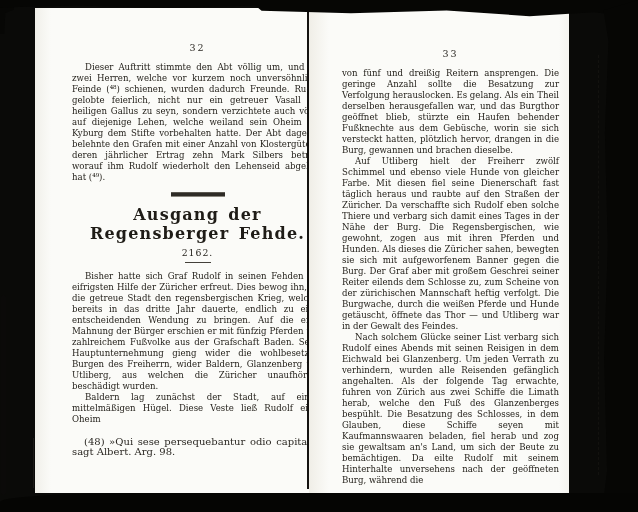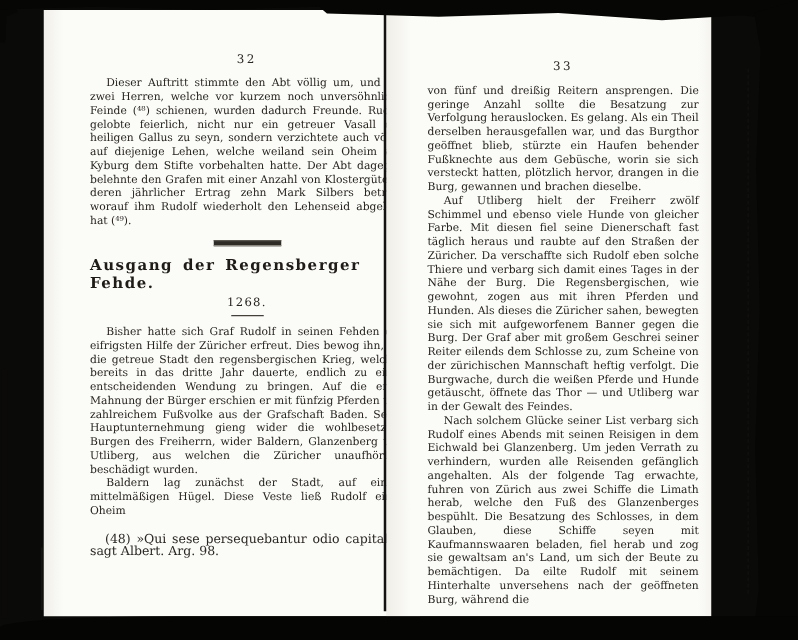--- a/index.html
+++ b/index.html
@@ -31,22 +31,22 @@
   p.body {
     margin:0; font-size:8.6px; line-height:11px;
     text-align:justify; color:#26231d;
   }
   p.indent { text-indent:13px; }
   .ornament {
     width:54px; height:3px; margin:9px auto 8px auto;
     background:#2e2b26; border-top:1px solid #5a5750; border-bottom:1px solid #8a877f;
   }
   .heading {
-    margin:0; text-align:left;
-    font-size:12px; font-weight:bold;
+    margin:0; text-align:center;
+    font-size:16px; font-weight:bold;
     letter-spacing:1.2px; word-spacing:2.5px; color:#1f1c17;
   }
   .date { text-align:center; font-size:9.3px; letter-spacing:1px; color:#26231d; margin-top:4px; }
   .date-rule { width:26px; border-top:1px solid #44413a; margin:4px auto 8px auto; }
   .footnotes { margin-top:12px; }
   .footnotes p {
     margin:0; font-size:10px; line-height:9.6px;
     text-align:justify; text-indent:12px; color:#2b2823;
   }
   
@@ -79,21 +79,21 @@
   .page-edge-line { position:absolute; left:598px; top:55px; height:420px; width:0; border-left:1px dashed rgba(30,28,24,.45); }
 </style>
 </head>
 <body>
 
 <div class="page page-left">
   <div class="page-number">32</div>
   <p class="body indent">Dieser Auftritt stimmte den Abt völlig um, und die zwei Herren, welche vor kurzem noch unversöhnliche Feinde (⁴⁸) schienen, wurden dadurch Freunde. Rudolf gelobte feierlich, nicht nur ein getreuer Vasall des heiligen Gallus zu seyn, sondern verzichtete auch völlig auf diejenige Lehen, welche weiland sein Oheim von Kyburg dem Stifte vorbehalten hatte. Der Abt dagegen belehnte den Grafen mit einer Anzahl von Klostergütern, deren jährlicher Ertrag zehn Mark Silbers betrug, worauf ihm Rudolf wiederholt den Lehenseid abgelegt hat (⁴⁹).</p>
   <div class="ornament"></div>
   <h2 class="heading">Ausgang der Regensberger Fehde.</h2>
-  <div class="date">1268.</div>
+  <div class="date">2162.</div>
   <div class="date-rule"></div>
   <p class="body indent">Bisher hatte sich Graf Rudolf in seinen Fehden der eifrigsten Hilfe der Züricher erfreut. Dies bewog ihn, für die getreue Stadt den regensbergischen Krieg, welcher bereits in das dritte Jahr dauerte, endlich zu einer entscheidenden Wendung zu bringen. Auf die erste Mahnung der Bürger erschien er mit fünfzig Pferden und zahlreichem Fußvolke aus der Grafschaft Baden. Seine Hauptunternehmung gieng wider die wohlbesetzten Burgen des Freiherrn, wider Baldern, Glanzenberg und Utliberg, aus welchen die Züricher unaufhörlich beschädigt wurden.</p>
   <p class="body indent">Baldern lag zunächst der Stadt, auf einem mittelmäßigen Hügel. Diese Veste ließ Rudolf eines Oheim</p>
   <div class="footnotes">
     <p>(48) »Qui sese persequebantur odio capitali«, sagt Albert. Arg. 98.</p>
   </div>
 </div>
 
 <div class="page page-right">
   <div class="page-number">33</div>

